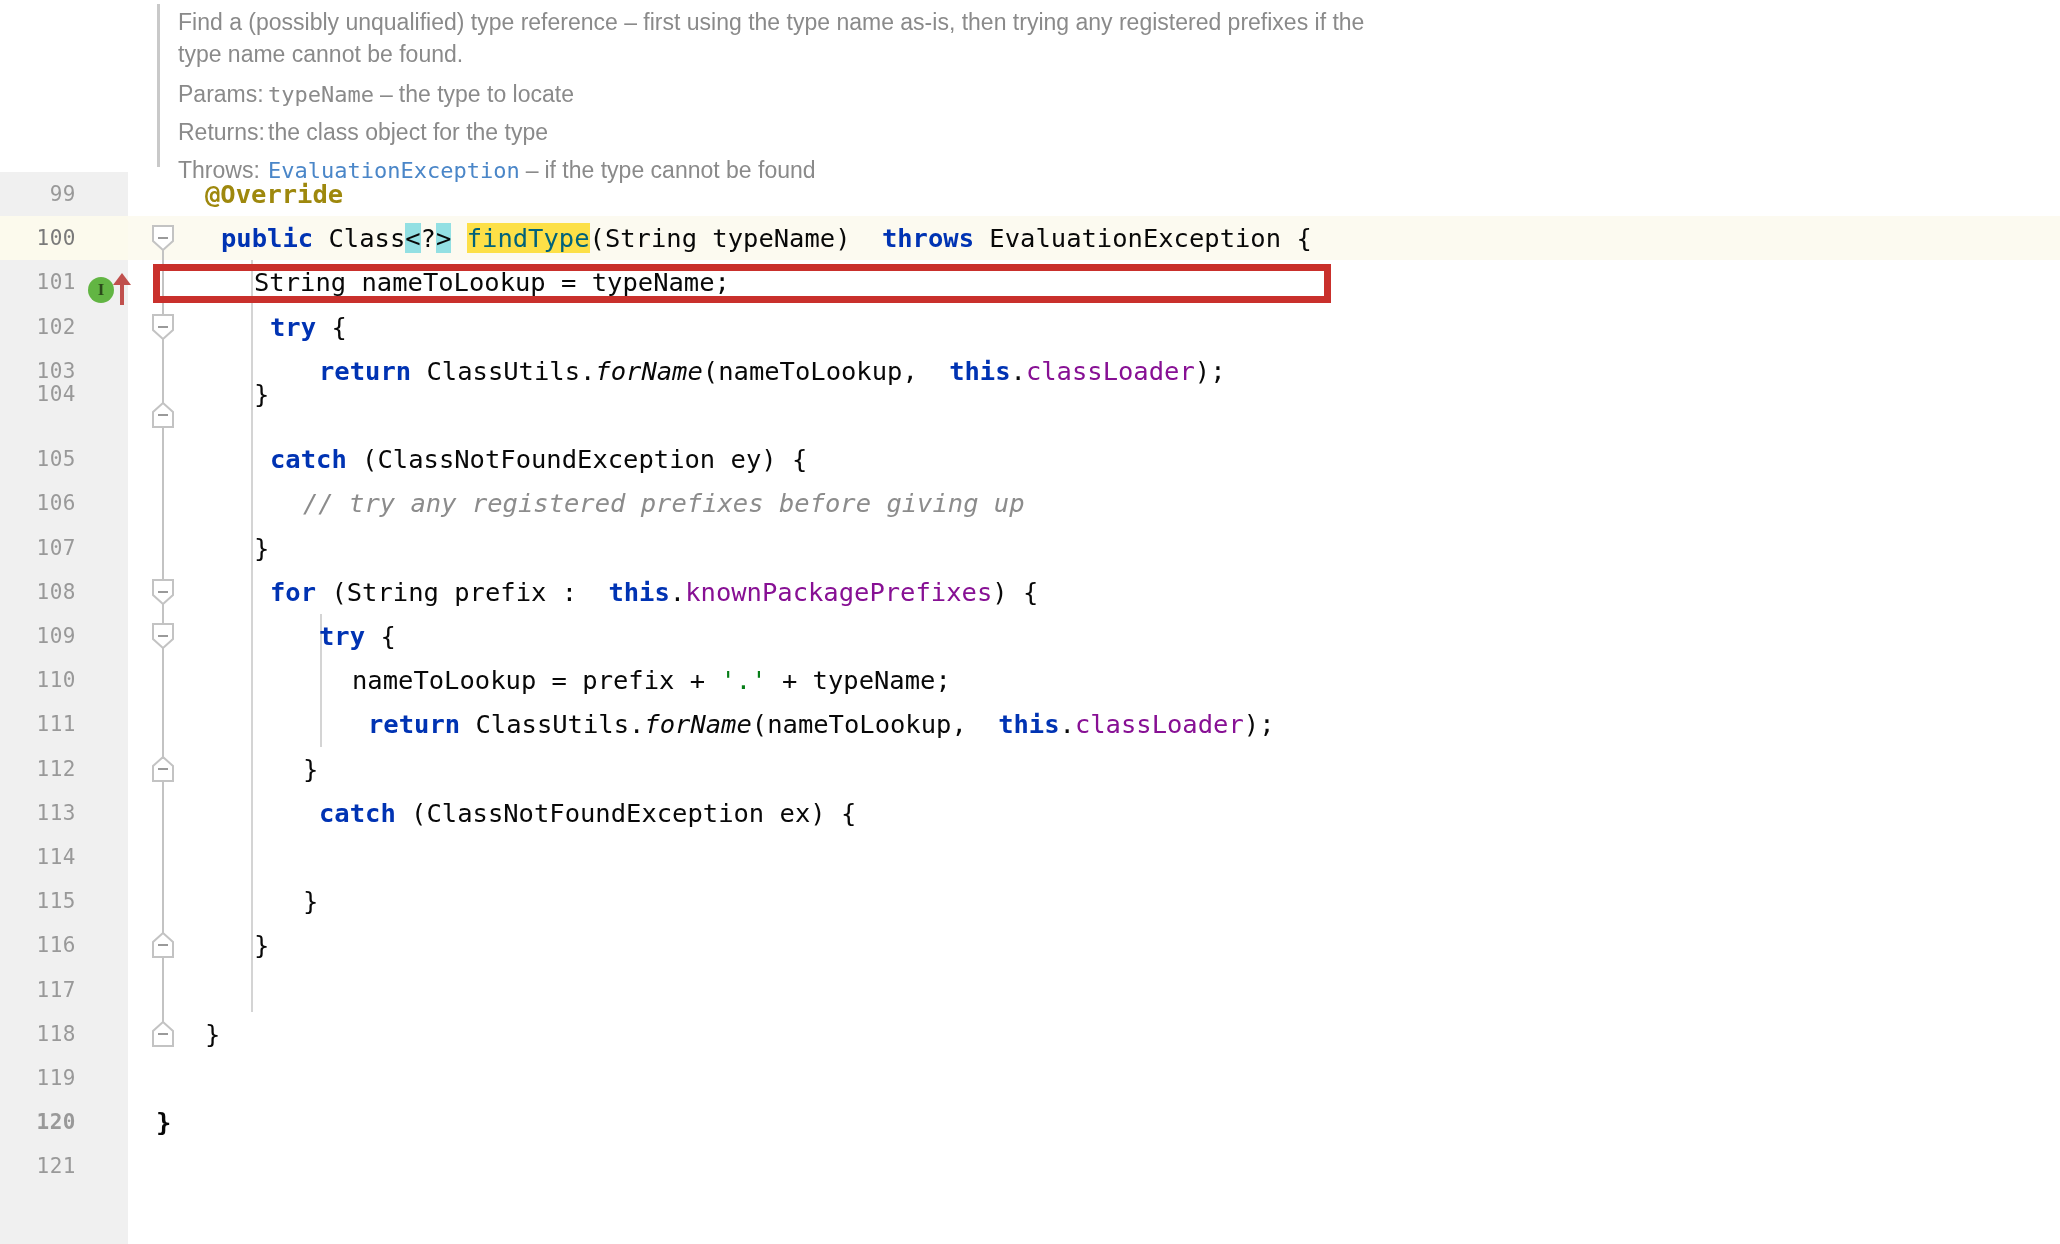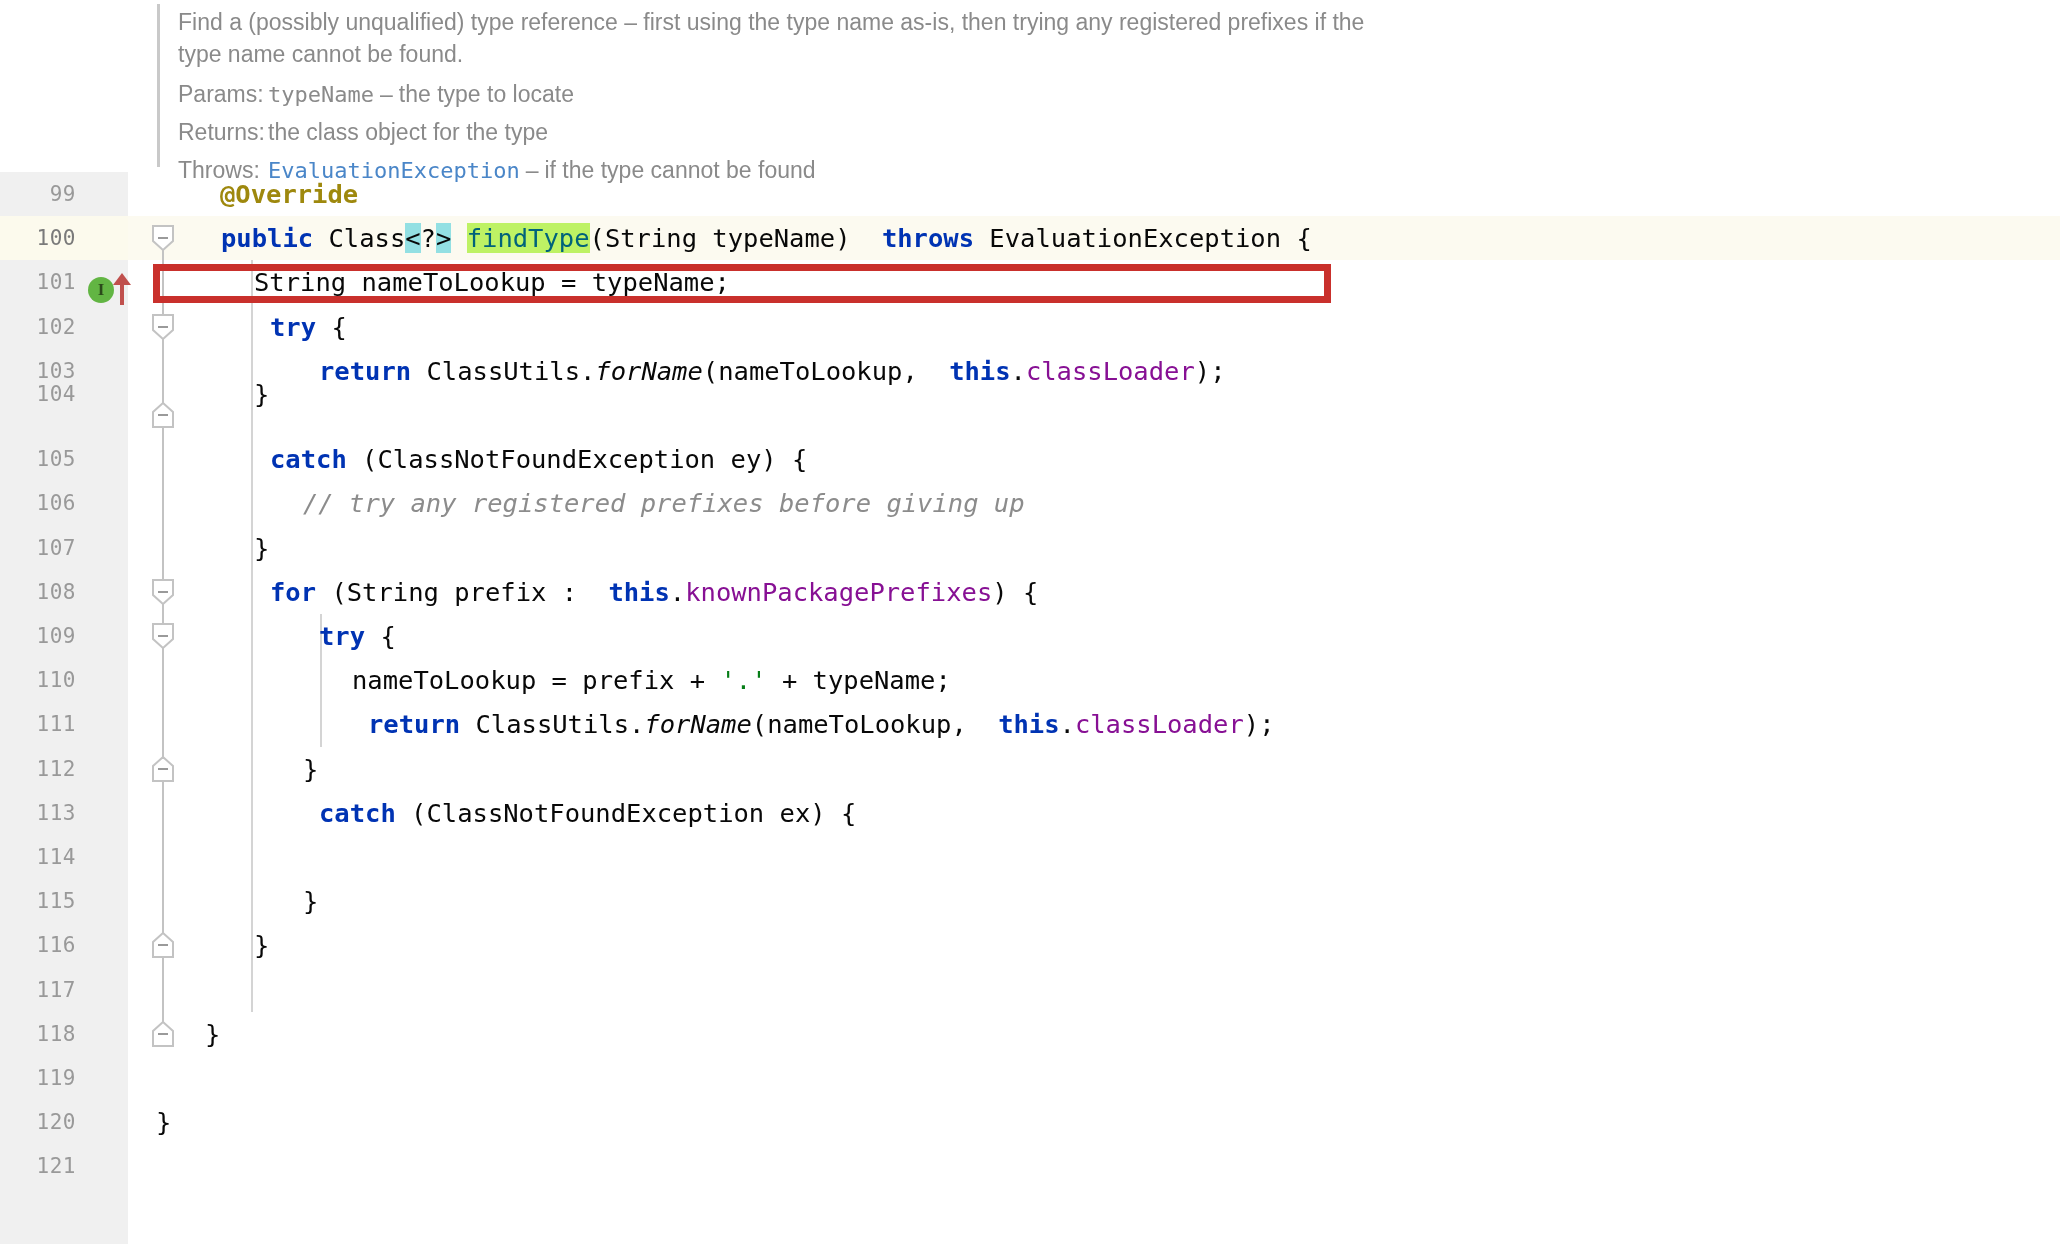--- a/index.html
+++ b/index.html
@@ -88,21 +88,21 @@
   
   .kw       { color: #0033b3; font-weight: 700; margin-left: 16px; }
   .anno     { color: #9e880d; font-weight: 700; }
   .field    { color: #871094; }
   .static-f { color: #871094; font-style: italic; }
   .method-i { color: #00627a; }
   .static-m { color: #080808; font-style: italic; }
   .str      { color: #067d17; }
   .cmt      { color: #8c8c8c; font-style: italic; }
   .plain    { color: #080808; }
-  .ident-hl { background: #bef264; }
+  .ident-hl { background: #fde047; }
   .brace-hl { background: #93e0e3; }
 
   
   .javadoc {
     position: absolute;
     left: 0; top: 0;
     width: 2060px;
     height: 172px;
     background: #ffffff;
     z-index: 3;
@@ -255,21 +255,21 @@
         <span class="jd-link">EvaluationException</span>
         <span class="jd-dash">–</span>
         <span>if the type cannot be found</span>
       </div>
     </div>
   </div>
 
   <div id="rows">
       <div class="row" style="top: 172px;">
         <div class="ln">99</div>
-        <div class="code" style="left: 220px;"><span class="anno">@Override</span></div>
+        <div class="code" style="left: 205px;"><span class="anno">@Override</span></div>
       </div>
       <div class="row caret-line" style="top: 216.2px;">
         <div class="row-gutter-hl"></div>
         <div class="row-code-hl"></div>
         <div class="ln">100</div>
         <div class="code" style="left: 205px;"><span class="kw">public</span><span class="plain"> </span><span class="plain">Class</span><span class="brace-hl">&lt;</span><span class="plain">?</span><span class="brace-hl">&gt;</span><span class="plain"> </span><span class="method-i ident-hl">findType</span><span class="plain">(</span><span class="plain">String typeName</span><span class="plain">) </span><span class="kw">throws</span><span class="plain"> EvaluationException {</span></div>
       </div>
       <div class="row" style="top: 260.4px;">
         <div class="ln">101</div>
         <div class="code" style="left: 254px;"><span class="plain">String nameToLookup = typeName;</span></div>
@@ -337,21 +337,21 @@
         <div class="ln">117</div>
       </div>
       <div class="row" style="top: 1011.8px;">
         <div class="ln">118</div>
         <div class="code" style="left: 205px;"><span class="plain">}</span></div>
       </div>
       <div class="row" style="top: 1056px;">
         <div class="ln">119</div>
         <div class="code" style="left: 156px;"></div>
       </div>
-      <div class="row" style="top: 1100.2px;">
+      <div class="row" style="top: 1100.2px; font-weight: bold;">
         <div class="ln">120</div>
         <div class="code" style="left: 156px;"><span class="plain">}</span></div>
       </div>
       <div class="row" style="top: 1144.4px;">
         <div class="ln">121</div>
         <div class="code" style="left: 156px;"></div>
       </div>
     </div>
 
   <div id="guides">

